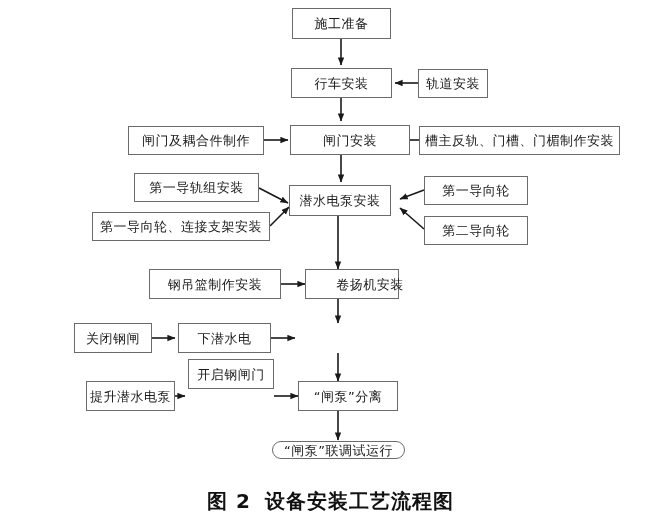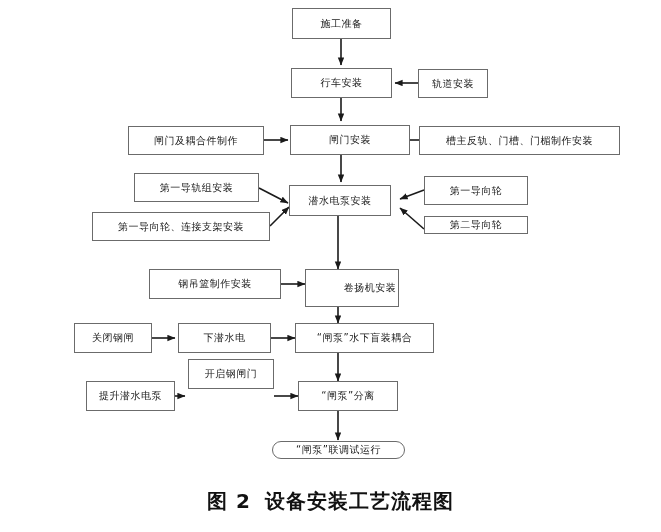--- a/index.html
+++ b/index.html
@@ -26,21 +26,21 @@
   .node {
     position: absolute;
     box-sizing: border-box;
     border: 1px solid #6b6b6b;
     background: #ffffff;
     color: #1a1a1a;
     display: flex;
     align-items: center;
     justify-content: center;
     text-align: center;
-    font-size: 10px;
+    font-size: 13px;
     line-height: 1;
     letter-spacing: 0.5px;
     white-space: nowrap;
     z-index: 2;
   }
   .caption {
     position: absolute;
     left: 0;
     top: 488px;
     width: 661px;
@@ -138,43 +138,40 @@
   </div>
 
   <div class="node" style="left:424px; top:176px; width:104px; height:29px;">
     <span>第一导向轮</span>
   </div>
 
   <div class="node" style="left:92px; top:212px; width:178px; height:29px;">
     <span>第一导向轮、连接支架安装</span>
   </div>
 
-  <div class="node" style="left:424px; top:216px; width:104px; height:18px;font-family:Liberation Serif, serif;">
+  <div class="node" style="left:424px; top:216px; width:104px; height:29px;font-family:Liberation Serif, serif;">
     <span>第二导向轮</span>
   </div>
 
   <div class="node" style="left:149px; top:269px; width:132px; height:30px;">
     <span>钢吊篮制作安装</span>
   </div>
 
-  <div class="node" style="left:305px; top:269px; width:94px; height:38px;padding-left:36px;">
+  <div class="node" style="left:305px; top:269px; width:94px; height:30px;padding-left:36px;">
     <span>卷扬机安装</span>
   </div>
 
   <div class="node" style="left:74px; top:323px; width:78px; height:30px;">
     <span>关闭钢闸</span>
   </div>
 
   <div class="node" style="left:178px; top:323px; width:93px; height:30px;">
     <span>下潜水电</span>
   </div>
 
-  <div class="node" style="left:295px; top:323px; width:139px; height:30px;">
-    <span>“闸泵”水下盲装耦合</span>
-  </div>
 
   <div class="node" style="left:58px; top:381px; width:89px; height:30px;margin-left:28px;">
     <span>提升潜水电泵</span>
   </div>
 
   <div class="node" style="left:188px; top:359px; width:86px; height:30px;justify-content:center;">
     <span>开启钢闸门</span>
   </div>
 
   <div class="node" style="left:298px; top:381px; width:100px; height:30px;">

